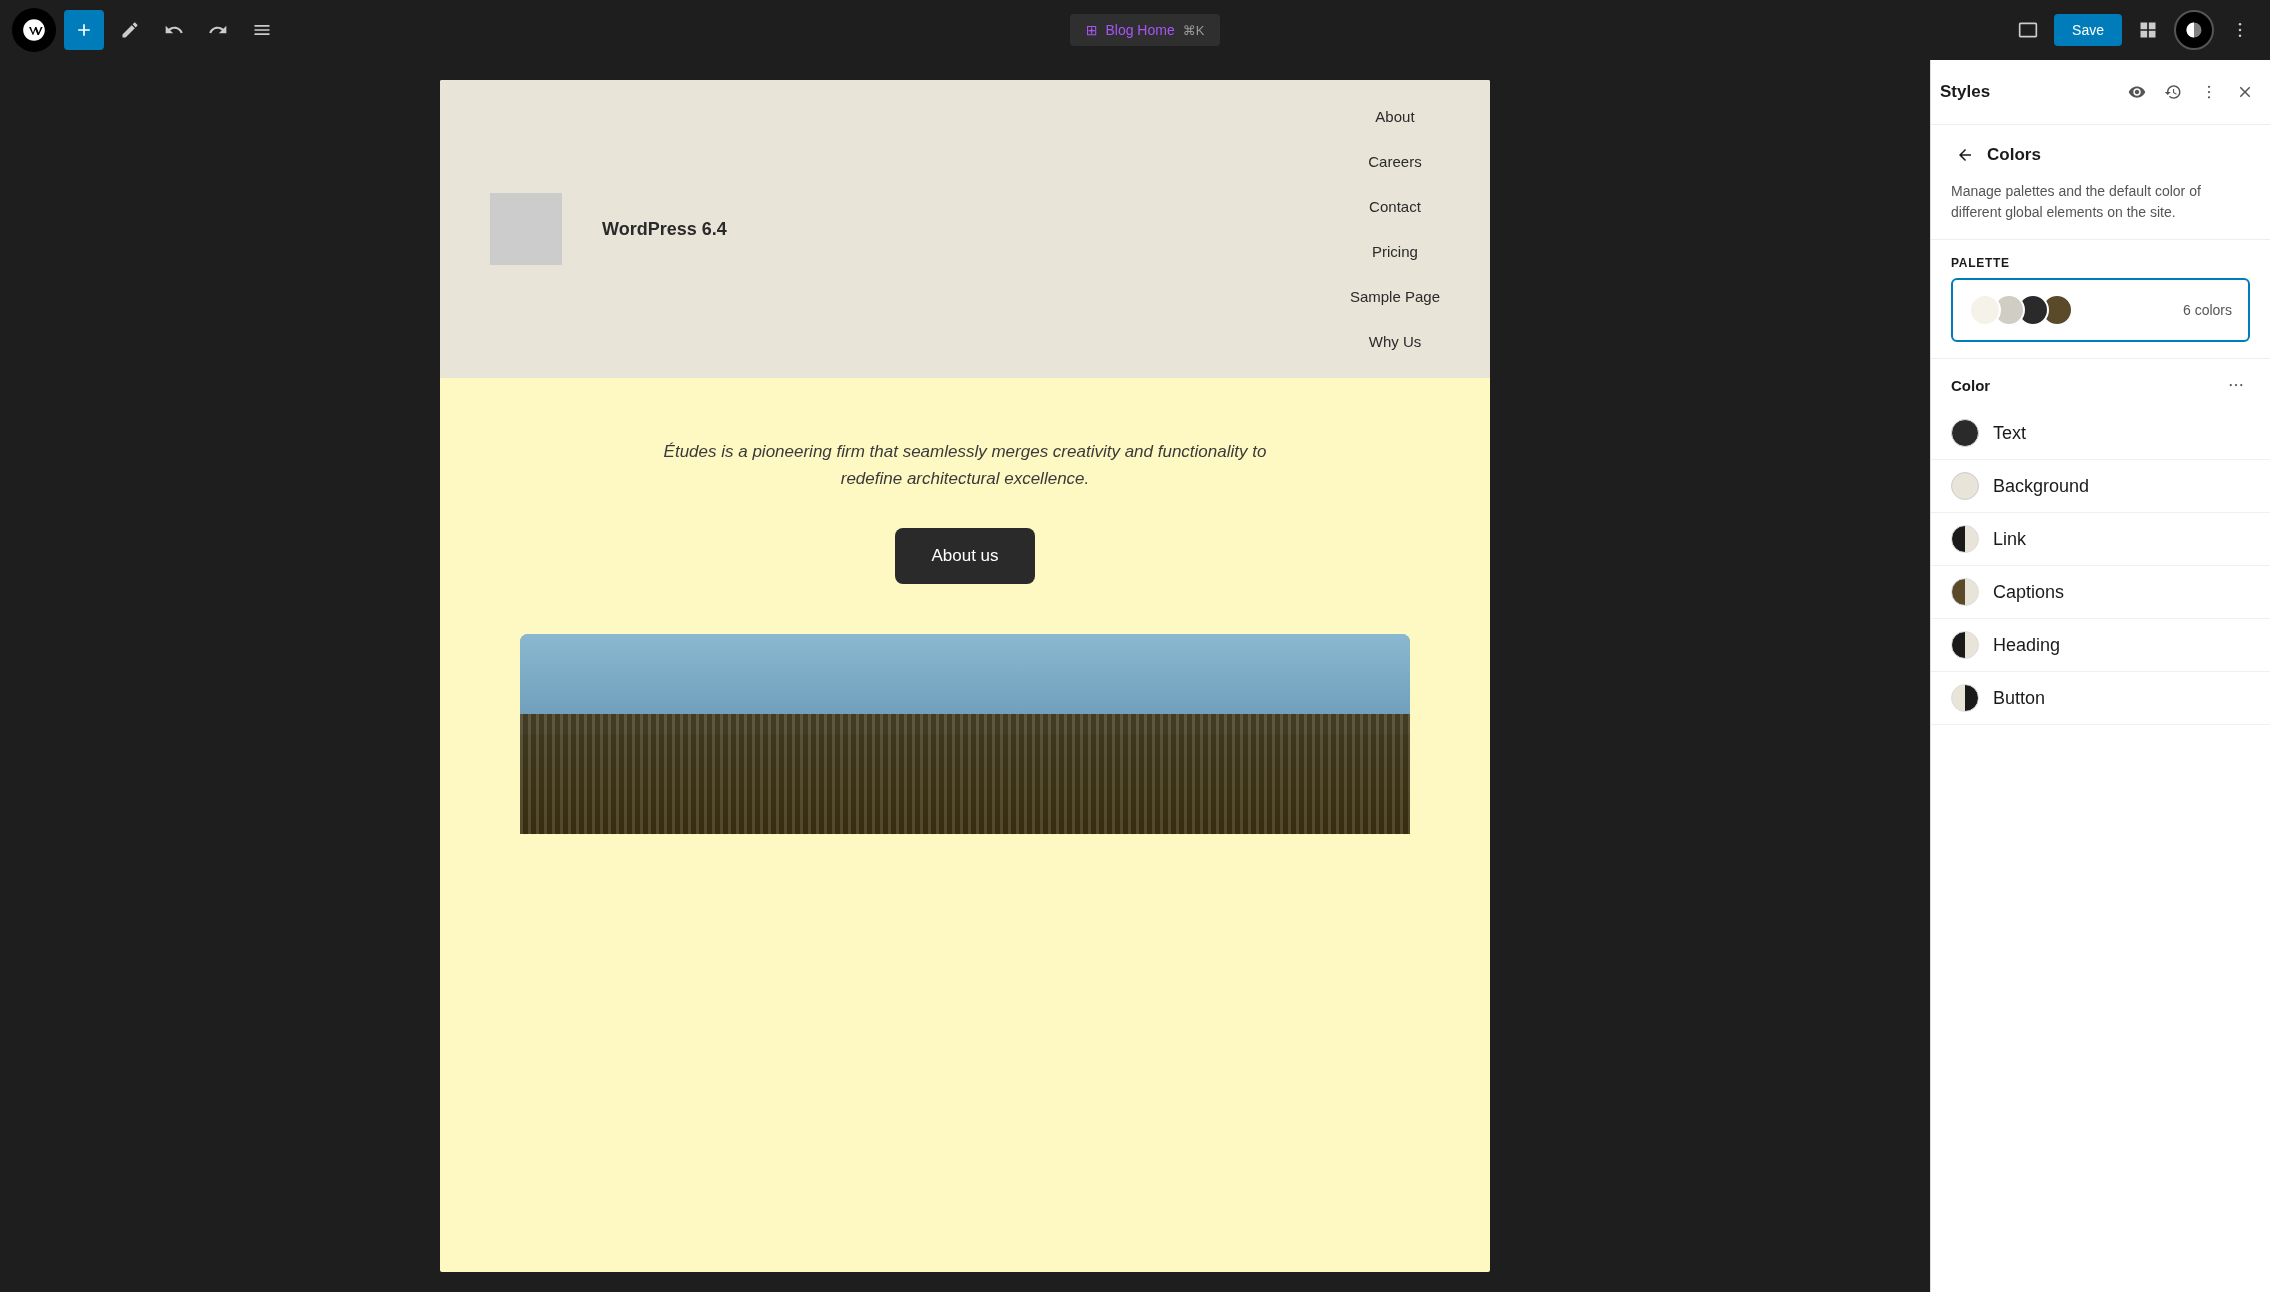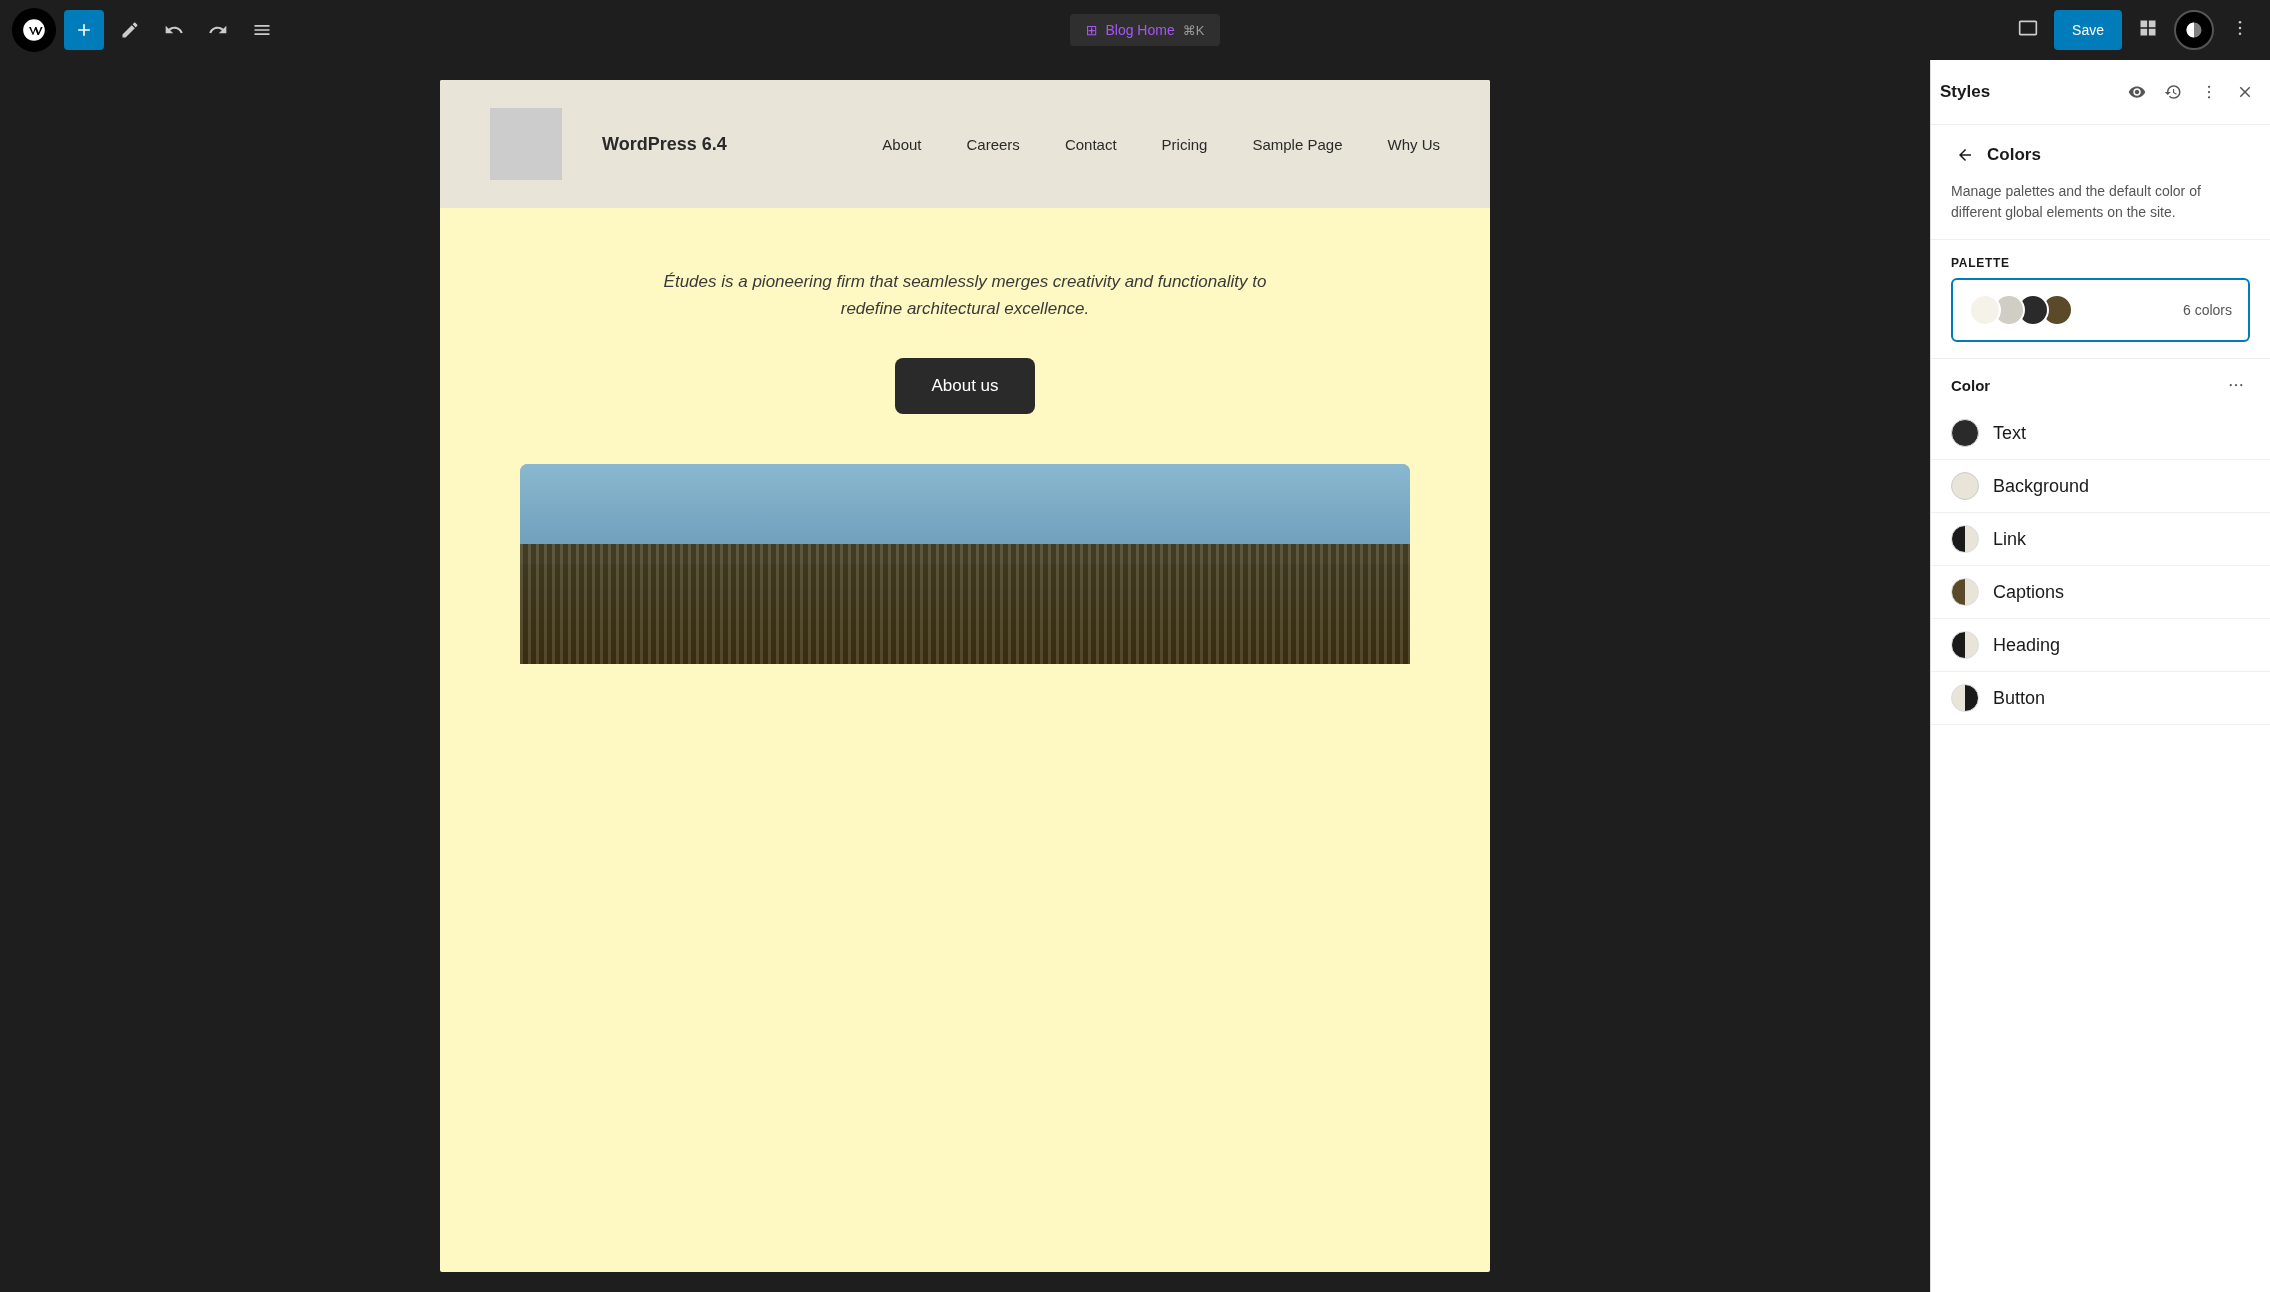--- a/index.html
+++ b/index.html
@@ -29,21 +29,21 @@
       flex: 1; display: flex; align-items: center; justify-content: center;
     }
     .toolbar-title-pill {
       display: flex; align-items: center; gap: 8px;
       background: #2f2f2f; border-radius: 4px; padding: 8px 16px;
       color: #fff; font-size: 14px; cursor: pointer;
     }
     .toolbar-title-pill .page-icon { color: #a855f7; }
     .toolbar-title-pill .page-name { color: #a855f7; font-weight: 500; }
     .toolbar-title-pill .shortcut { color: #999; font-size: 13px; }
-    .toolbar-right { display: flex; gap: 8px; }
+    .toolbar-right { display: flex; align-items: center; gap: 8px; }
     .toolbar-icon-btn {
       width: 36px; height: 36px; background: transparent; border: none;
       display: flex; align-items: center; justify-content: center; cursor: pointer;
       color: #ccc; border-radius: 4px;
     }
     .toolbar-save-btn {
       background: #007cba; color: #fff; border: none; border-radius: 4px;
       padding: 8px 18px; font-size: 14px; font-weight: 500; cursor: pointer;
     }
     .toolbar-styles-btn {
@@ -72,21 +72,21 @@
       display: flex; align-items: center; padding: 28px 50px;
       background: #e8e4d8; gap: 40px;
     }
     .site-logo-placeholder {
       width: 72px; height: 72px; background: #ccc; flex-shrink: 0;
     }
     .site-name {
       font-size: 18px; font-weight: 600; color: #2a2a2a; white-space: nowrap;
     }
     .site-nav {
-      display: flex; gap: 45px; margin-left: auto;
+      display: flex; align-items: center; gap: 28px; margin-left: auto; flex-direction: column;
     }
     .site-nav a {
       color: #2a2a2a; text-decoration: none; font-size: 15px;
     }
 
     
     .hero-section {
       text-align: center; padding: 60px 80px 50px;
     }
     .hero-title {

